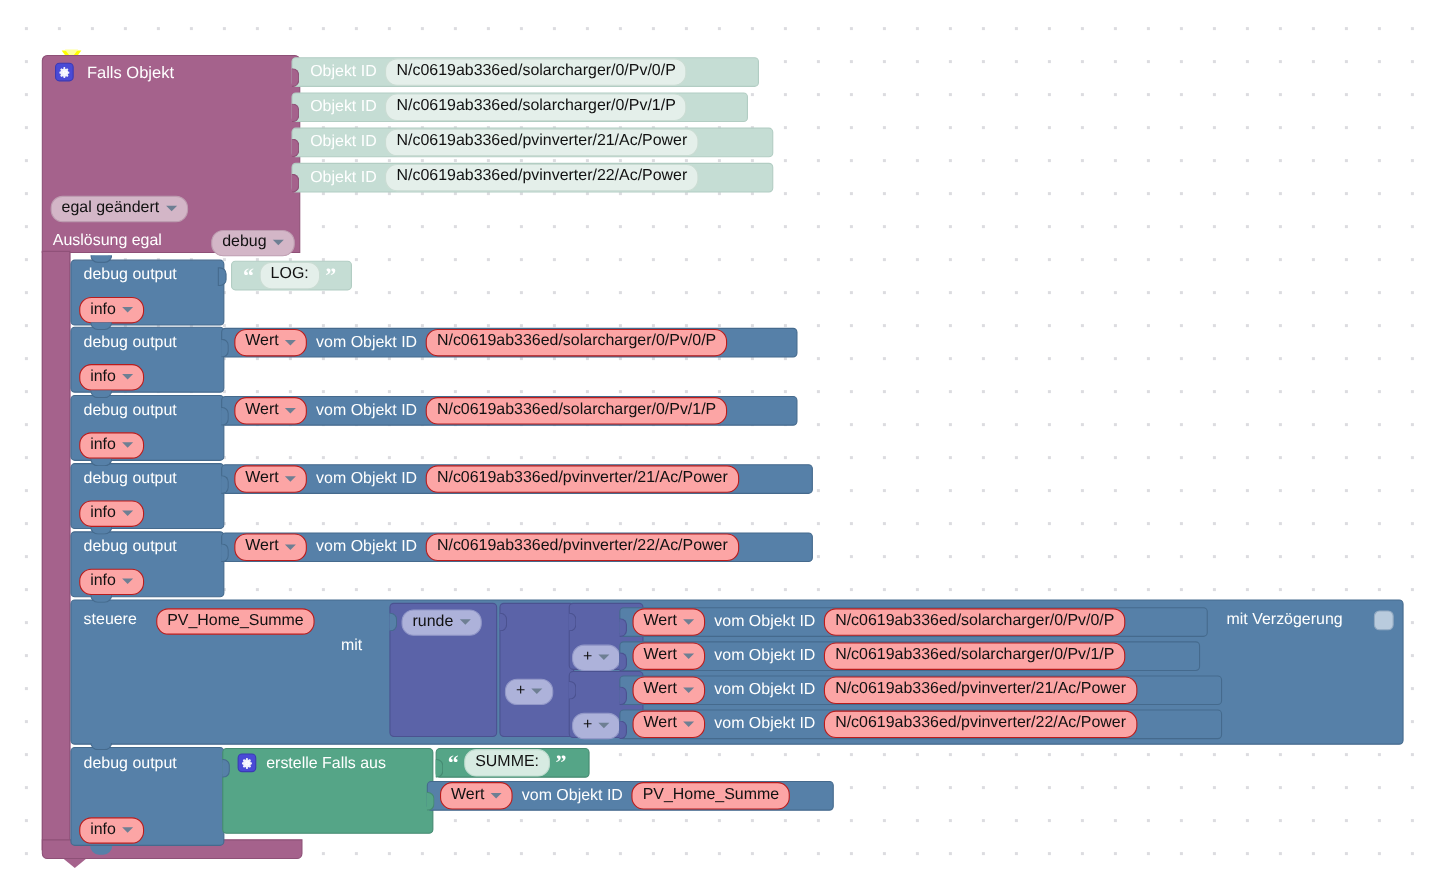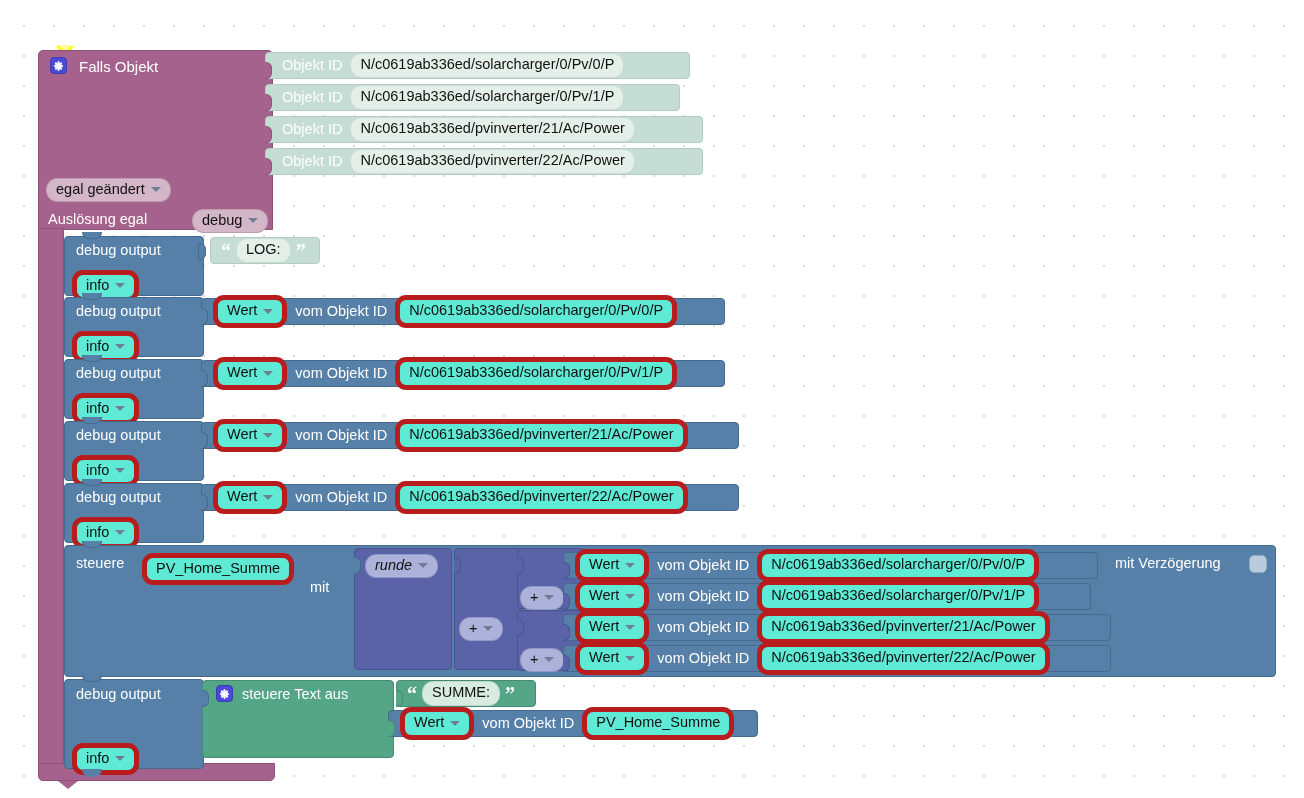--- a/index.html
+++ b/index.html
@@ -27,21 +27,21 @@
 
   .lbl { color:#ffffff; font-size:14.5px; line-height:1; white-space:nowrap; }
 
   
   .field {
     display:inline-block; border-radius:11px;
     font-size:14.5px; color:#111111; white-space:nowrap;
     padding:3px 9px 4px 9px; line-height:1.05;
     vertical-align:middle;
   }
-  .field-onblue  { background:#5eead4; border:5px solid #b91c1c; }
+  .field-onblue  { background:#fca5a5; border:1px solid #b91c1c; }
   .field-onmint  { background:#e4efea; border:1px solid #cadcd3; }
   .field-ongreen { background:#d7ebe2; border:1px solid #bedbce; }
   .field-onpink  { background:#d3b6c7; border:1px solid #bd9cb0; }
   .field-onpurple{ background:#adb2da; border:1px solid #9298c8; }
 
   
   .dd { display:inline-flex; align-items:center; gap:6px; }
   .dd .tri {
     width:0;height:0;border-left:5px solid transparent;
     border-right:5px solid transparent;border-top:5px solid #6e7f93;
@@ -269,21 +269,21 @@
   <span class="lbl" style="position:absolute; left:76px; top:556px;">steuere</span>
   <span class="field field-onblue" style="position:absolute; left:142px; top:553px;">PV_Home_Summe</span>
   <span class="lbl" style="position:absolute; left:310px; top:580px;">mit</span>
 
   <span class="lbl" style="position:absolute; left:1115px; top:556px;">mit Verzögerung</span>
   <span class="cbox" style="position:absolute; left:1249px; top:555px;"></span>
 
   <div class="blk blk-purple" style="left:354px; top:548px; width:98px; height:122px;">
     <div class="plug" style="background:#5680a8; border:1px solid #456a8d; border-left:none; top:8px;"></div>
   </div>
-  <span class="field field-onpurple dd" style="position:absolute; left:365px; top:554px;font-style:italic;">
+  <span class="field field-onpurple dd" style="position:absolute; left:365px; top:554px;">
     <span>runde</span>
     <i class="tri"></i>
   </span>
 
   <div class="blk blk-purple" style="left:454px; top:548px; width:68px; height:122px;">
     <div class="plug" style="background:#5b63a8; border:1px solid #4b5290; border-left:none; top:8px;"></div>
   </div>
   <span class="field field-onpurple dd" style="position:absolute; left:459px; top:617px;">
     <span>+</span>
     <i class="tri"></i>
@@ -360,21 +360,21 @@
 
   <div class="blk blk-green" style="left:202px; top:680px; width:192px; height:78px;">
     <div class="plug" style="background:#5680a8; border:1px solid #456a8d; border-left:none;"></div>
   </div>
   <div style="position:absolute; left:216px; top:685px;" class="gear">
     <svg width="12" height="12" viewBox="0 0 24 24" aria-hidden="true">
       <path fill="#ffffff" d="M12 8.2a3.8 3.8 0 100 7.6 3.8 3.8 0 000-7.6zm0 5.9a2.1 2.1 0 110-4.2 2.1 2.1 0 010 4.2z"></path>
       <path fill="#ffffff" d="M20 13.6v-3.2l-2.2-.4a6 6 0 00-.7-1.7l1.3-1.8-2.3-2.3-1.8 1.3a6 6 0 00-1.7-.7L12.4 2H9.6l-.4 2.8a6 6 0 00-1.7.7L5.7 4.2 3.4 6.5l1.3 1.8a6 6 0 00-.7 1.7L2 10.4v3.2l2 .4a6 6 0 00.7 1.7l-1.3 1.8 2.3 2.3 1.8-1.3a6 6 0 001.7.7l.4 2.8h2.8l.4-2.8a6 6 0 001.7-.7l1.8 1.3 2.3-2.3-1.3-1.8a6 6 0 00.7-1.7l2-.4z" opacity="0.92"></path>
     </svg>
   </div>
-  <span class="lbl" style="position:absolute; left:242px; top:687px;">steuere Text aus</span>
+  <span class="lbl" style="position:absolute; left:242px; top:687px;">erstelle Falls aus</span>
 
   <div class="blk blk-green" style="left:396px; top:680px; width:140px; height:27px;">
     <div class="plug" style="background:#55a587; border:1px solid #458a71; border-left:none;"></div>
     <div class="row" style="height:100%; padding-left:10px; gap:5px;">
       <span class="quote">“</span>
       <span class="field field-ongreen">SUMME:</span>
       <span class="quote">”</span>
     </div>
   </div>
 

